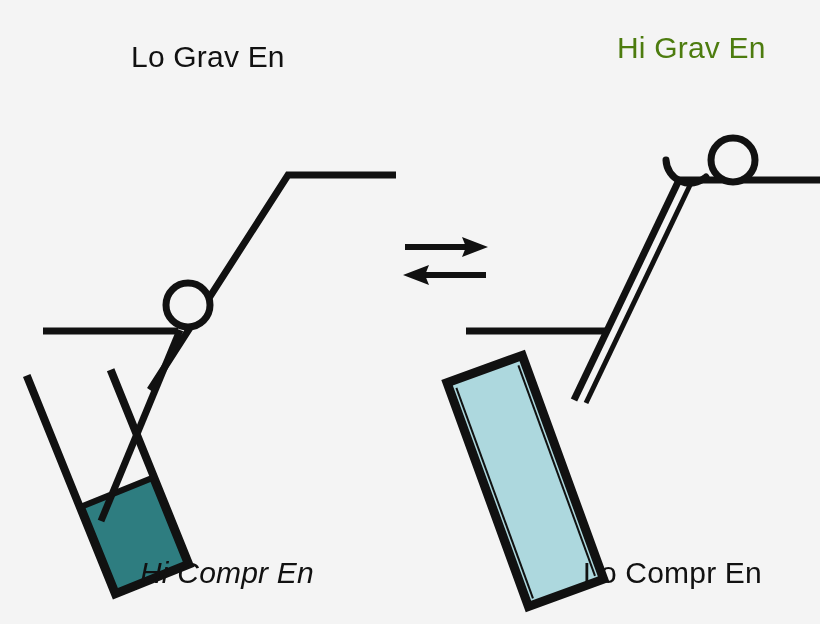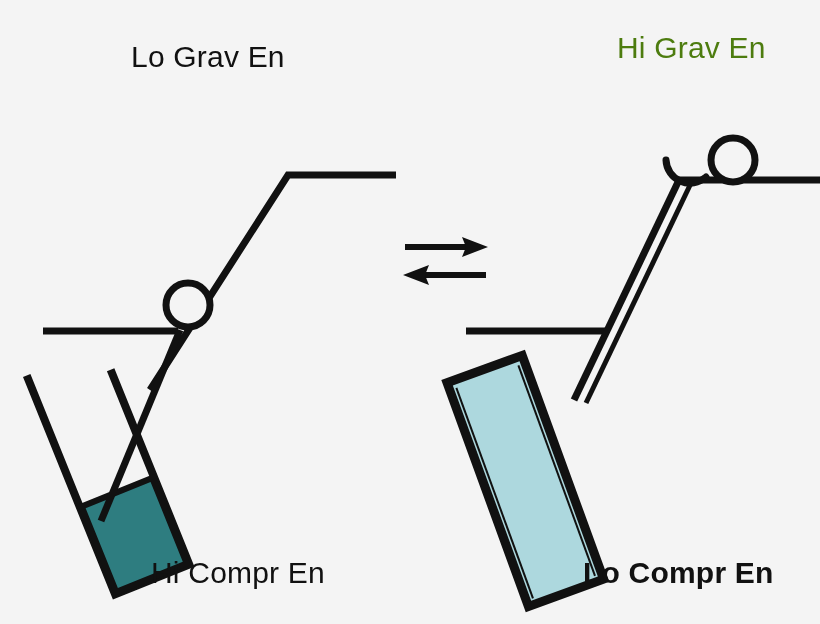--- a/index.html
+++ b/index.html
@@ -28,22 +28,22 @@
     position: absolute;
     font-family: "Liberation Sans", sans-serif;
     font-size: 30px;
     font-weight: 500;
     color: #111111;
     white-space: nowrap;
     letter-spacing: 0.2px;
   }
   #label-lo-grav  { left: 131px; top: 40px; }
   #label-hi-grav  { left: 617px; top: 31px; }
-  #label-hi-compr { left: 151px; top: 556px; }
-  #label-lo-compr { left: 583px; top: 556px; font-weight: bold; }
+  #label-hi-compr { left: 140px; top: 556px; font-style: italic; }
+  #label-lo-compr { left: 583px; top: 556px; }
 </style>
 </head>
 <body style="background: rgb(244, 244, 244);">
 
 <div id="stage" style="background: rgb(244, 244, 244);">
 
   <svg id="scene" width="820" height="624" viewBox="0 0 820 624">
 
     <g>
 

